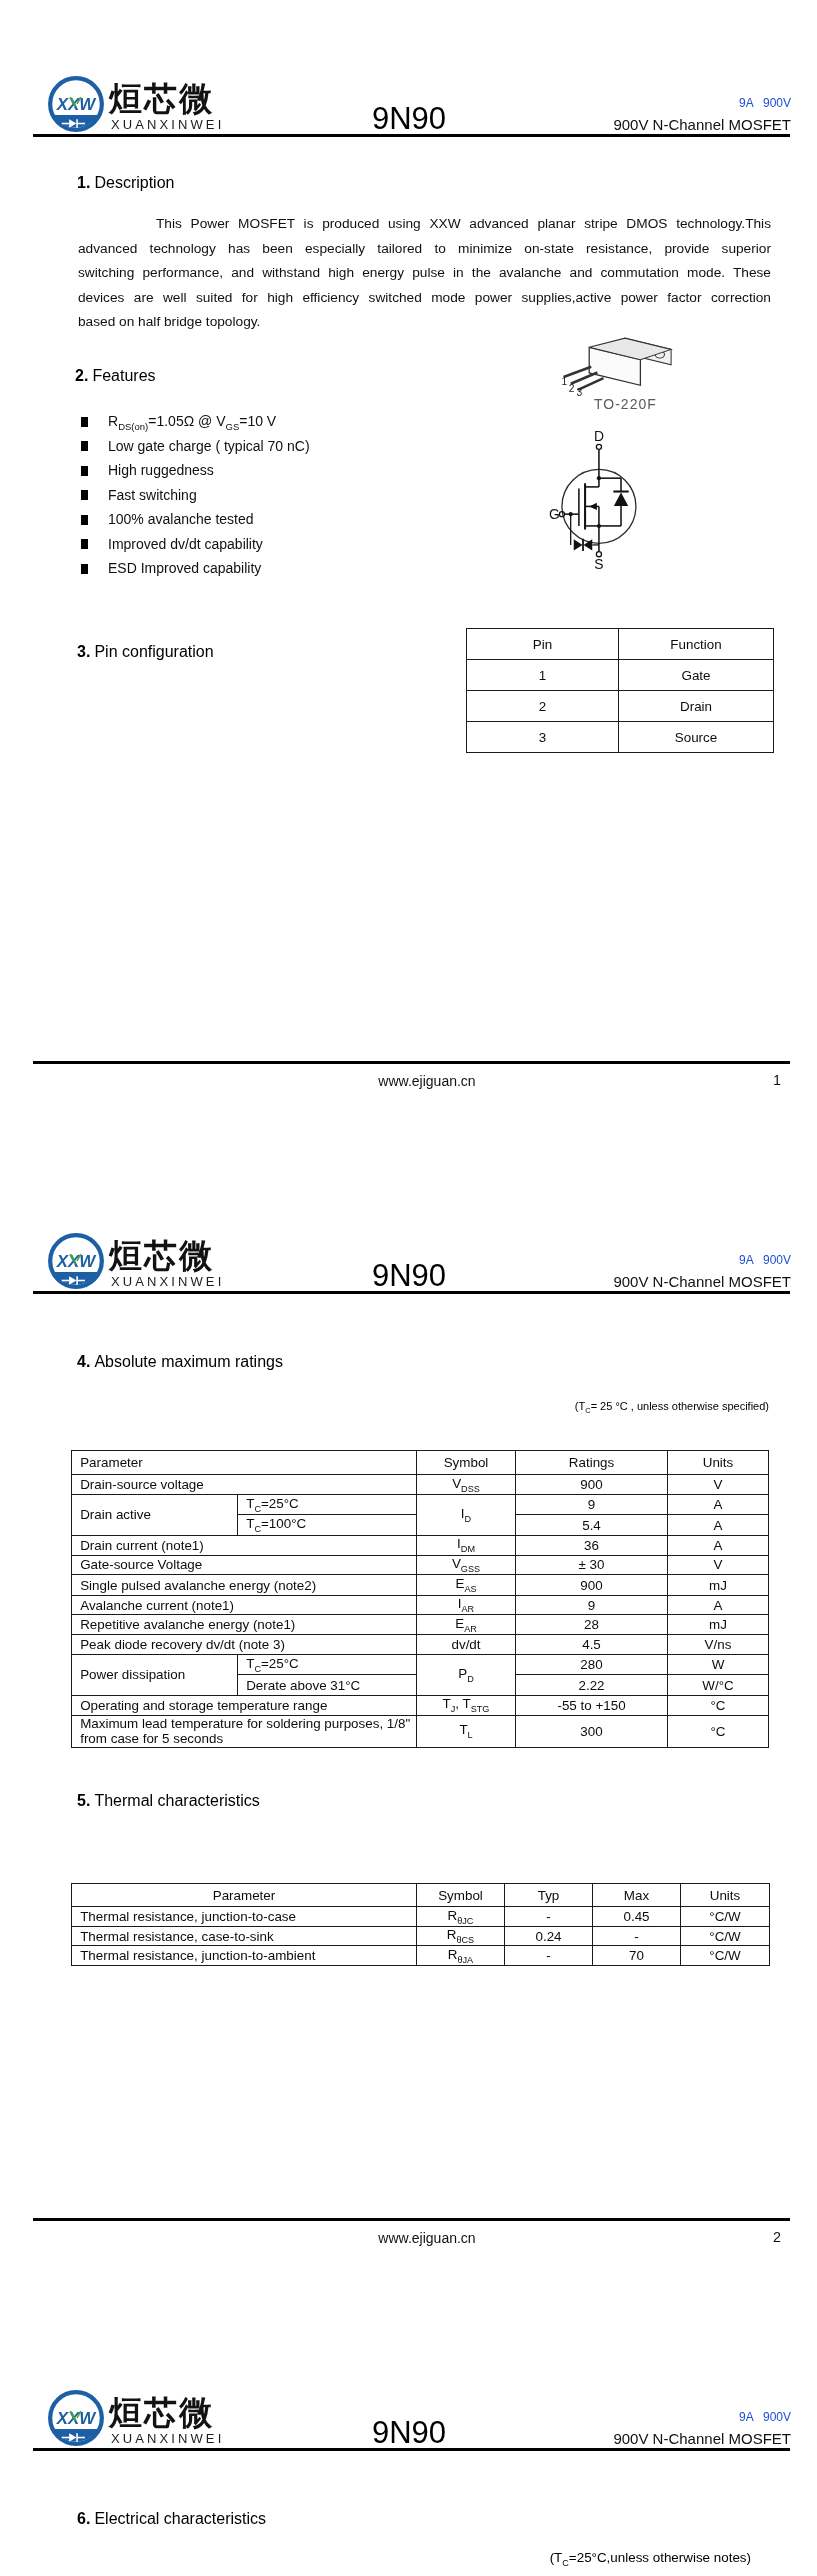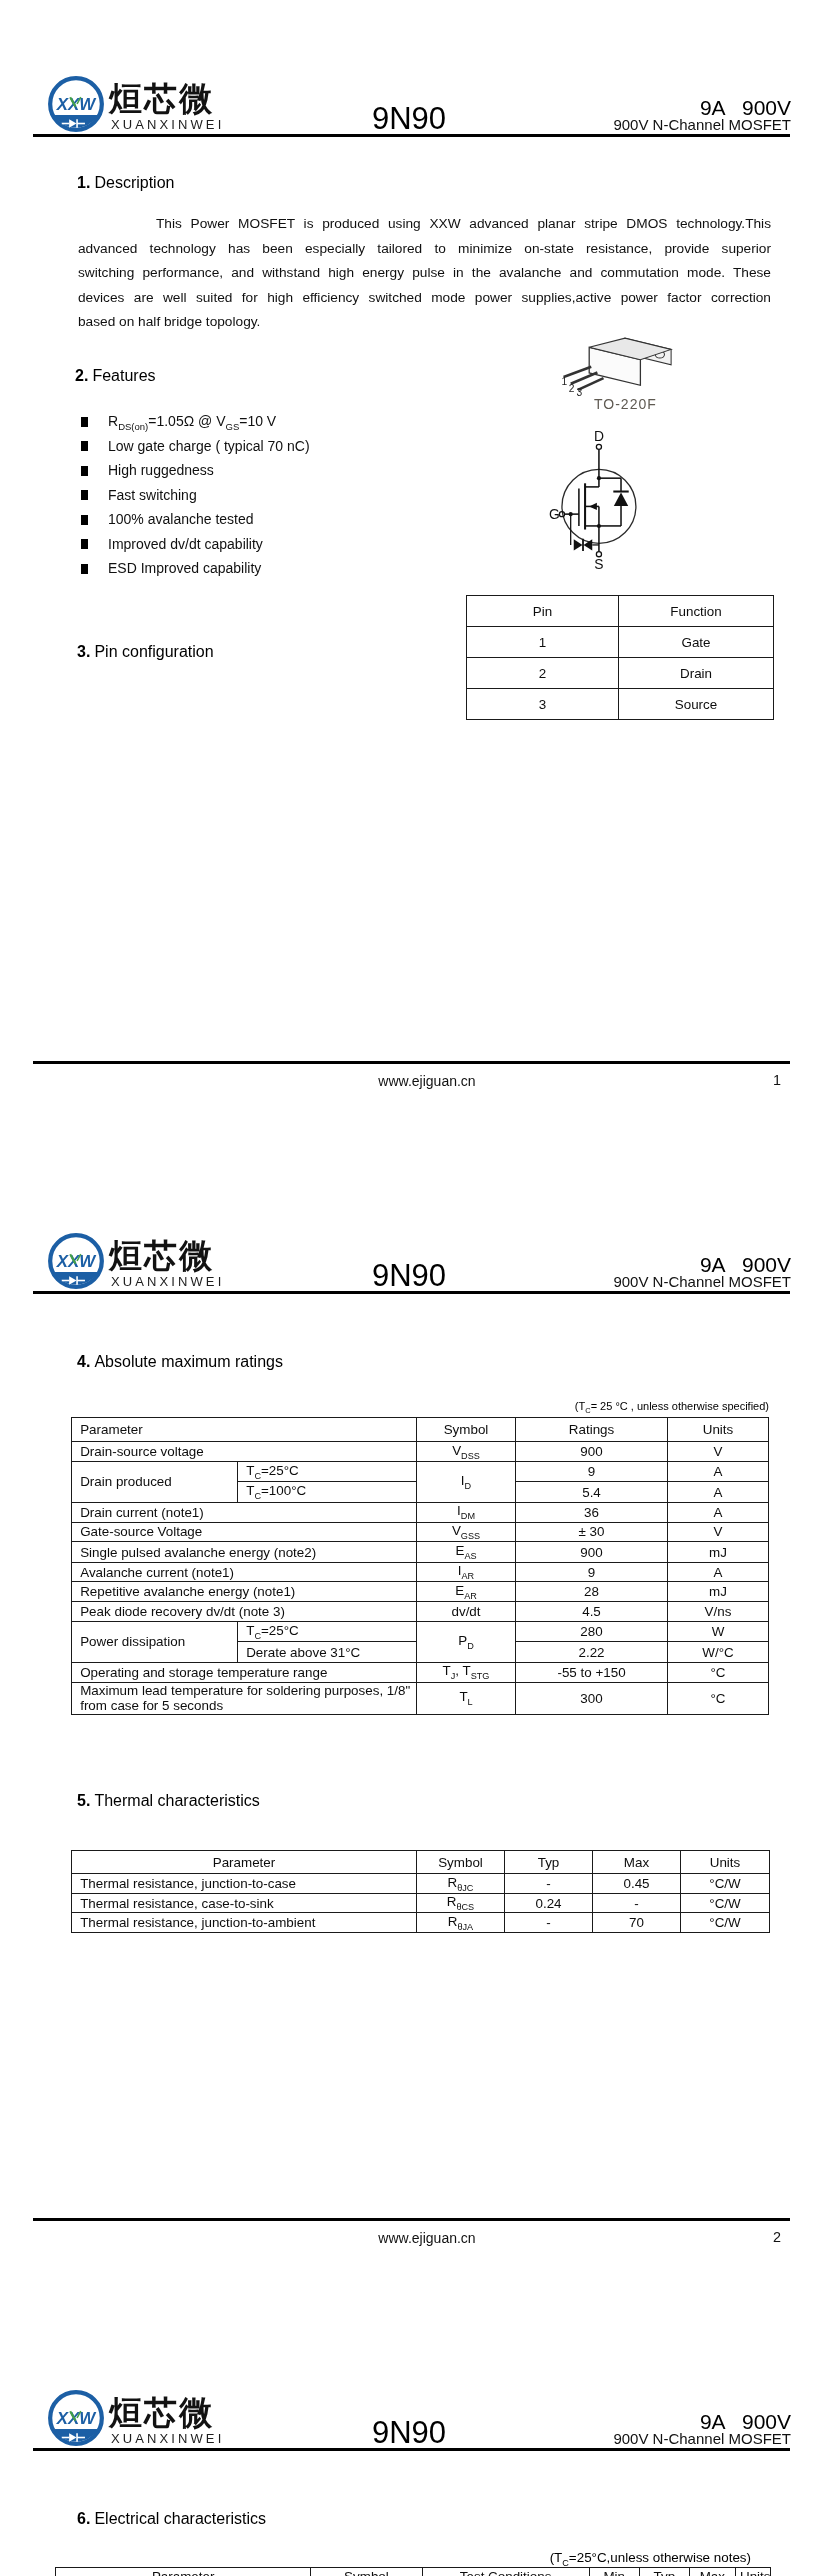--- a/index.html
+++ b/index.html
@@ -3,21 +3,21 @@
 <meta charset="utf-8">
 <style>
   html,body{margin:0;padding:0;background:#fff;}
   body{width:818px;font-family:"Liberation Sans","DejaVu Sans",sans-serif;color:#000;}
   .page{position:relative;width:818px;height:1157px;background:#fff;overflow:hidden;}
   .abs{position:absolute;}
   
   .brand-cn{left:109px;top:77px;font-size:33px;font-weight:bold;letter-spacing:2.1px;color:#121212;}
   .brand-en{left:111px;top:117px;font-size:13px;letter-spacing:3.1px;color:#1d1d1d;}
   .part-no{left:0;right:0;top:101px;text-align:center;font-size:31px;color:#000;}
-  .hdr-right1{right:27px;top:96px;font-size:21px;white-space:pre;color:#000000;}
+  .hdr-right1{right:27px;top:96px;font-size:12px;white-space:pre;color:#1d4ed8;}
   .hdr-right2{right:27px;top:116px;font-size:15px;color:#111;}
   .rule{left:33px;width:757px;height:2.6px;background:#000;}
   .hdr-rule{top:134px;}
   .ftr-rule{top:1061px;}
   .ftr-site{left:33px;width:757px;top:1073px;text-align:center;text-indent:31px;font-size:14px;color:#111;}
   .ftr-page{right:37px;top:1072px;font-size:14.4px;color:#111;}
   
   .sec-h{font-size:16px;color:#000;}
   .sec-h b{font-weight:bold;margin-right:4.1px;}
   
@@ -25,21 +25,21 @@
   .desc .ln{height:24.5px;line-height:17.5px;text-align:justify;text-align-last:justify;overflow:hidden;}
   .desc .ln.first{text-indent:78px;}
   .desc .ln.last{text-align:left;text-align-last:left;}
   
   .feat{left:81px;top:411px;width:392px;}
   .feat .fi{position:relative;height:24.5px;line-height:20.6px;padding-left:27px;font-size:14px;color:#101010;}
   .feat .bullet{position:absolute;left:0;top:5.7px;width:6.7px;height:10.3px;background:#000;}
   
   table.dt{border-collapse:collapse;table-layout:fixed;background:#fff;}
   table.dt td,table.dt th{border:1px solid #1a1a1a;font-weight:normal;font-size:13.4px;color:#0d0d0d;padding:0.5px 4.1px;overflow:hidden;vertical-align:middle;}
-  table.dt{border:1.5px solid #1a1a1a;}
+  table.dt{border:1.5px solid #1a1a1a;margin-top:33px;}
   .c{text-align:center;}
   .l{text-align:left;padding-left:8.2px !important;}
   .big{font-size:15px;}
   sub{font-size:68%;}
   .pkg-label{left:594px;top:396px;font-size:14px;color:#5f5a52;letter-spacing:1px;}
 </style>
 </head>
 <body>
 
 <div class="page">
@@ -213,21 +213,21 @@
       <th class="c big">Ratings</th>
       <th class="c">Units</th>
     </tr>
     <tr style="height:19.6px">
       <td colspan="2" class="l">Drain-source voltage</td>
       <td class="c">V<sub>DSS</sub></td>
       <td class="c">900</td>
       <td class="c">V</td>
     </tr>
     <tr style="height:20.6px">
-      <td rowspan="2" class="l">Drain produced</td>
+      <td rowspan="2" class="l">Drain active</td>
       <td class="l">T<sub>C</sub>=25°C</td>
       <td rowspan="2" class="c">I<sub>D</sub></td>
       <td class="c">9</td>
       <td class="c">A</td>
     </tr>
     <tr style="height:20.6px">
       <td class="l">T<sub>C</sub>=100°C</td>
       <td class="c">5.4</td>
       <td class="c">A</td>
     </tr>

